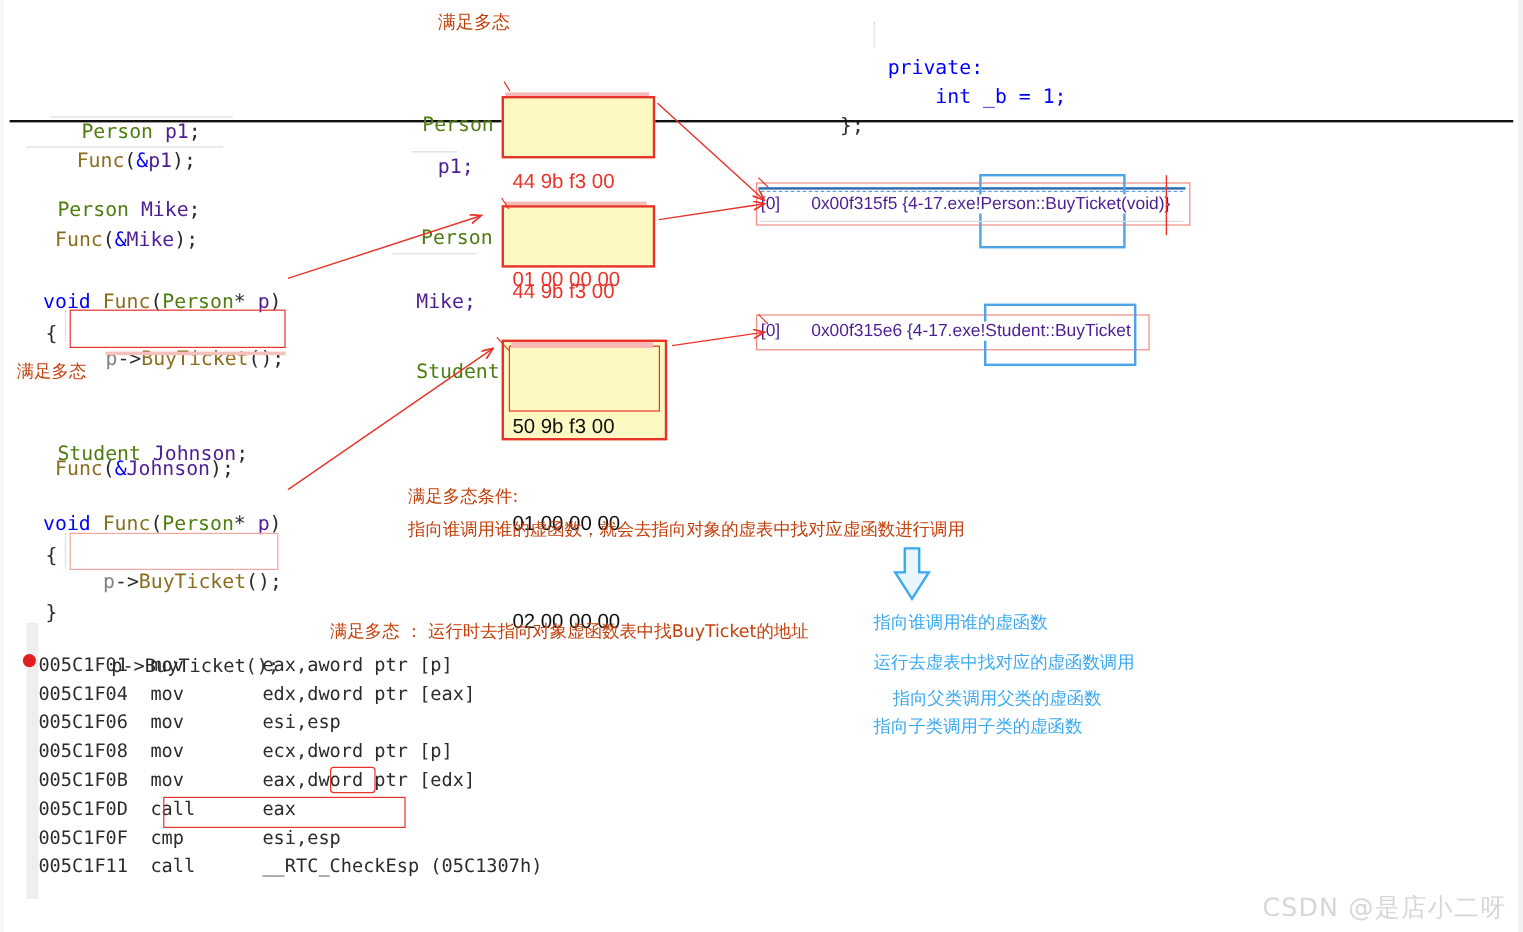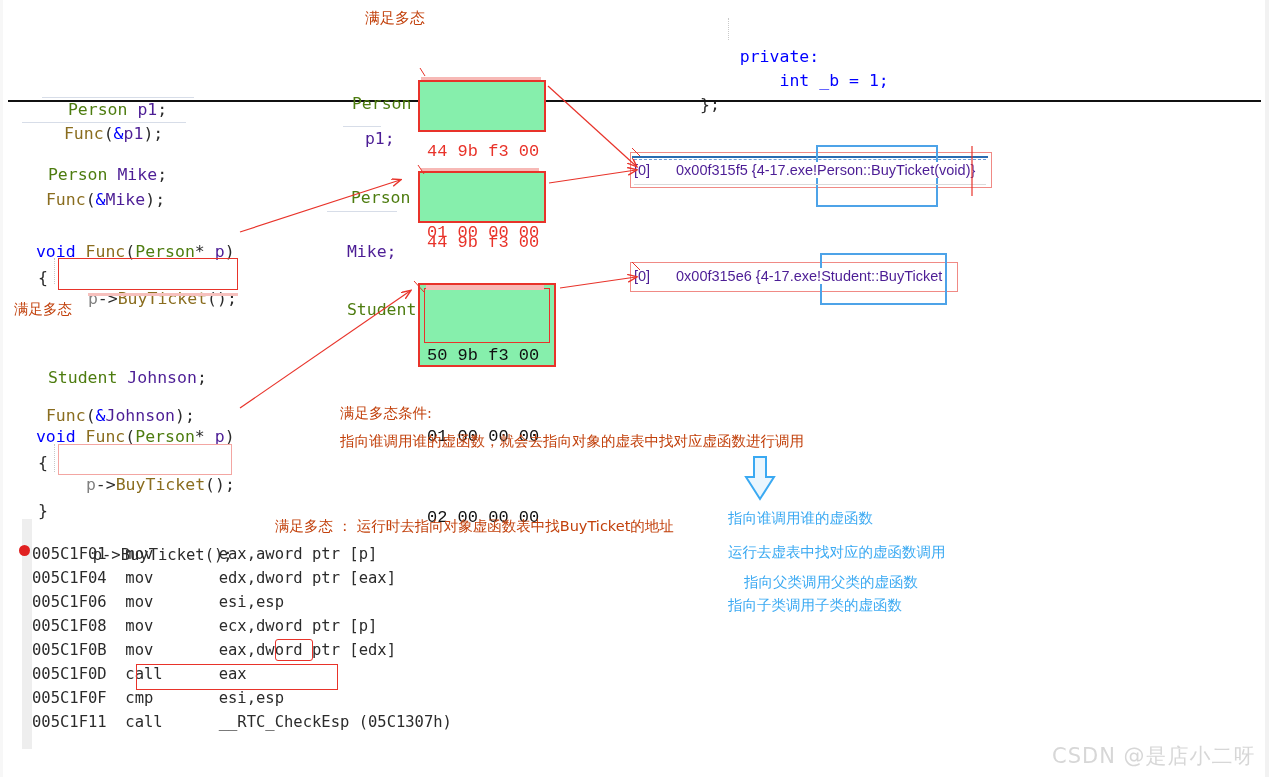--- a/index.html
+++ b/index.html
@@ -31,27 +31,27 @@
   .guide{position:absolute;height:1px;background:#d7dde8;}
   .guide-dark{position:absolute;height:2px;background:#111;}
 
   
   .indent-guide{position:absolute;width:1px;border-left:1px dotted #c9c9c9;}
 
   
   .hexbox{
     position:absolute;
     border:2px solid #e8332a;
-    font-family:Liberation Mono, monospace;
+    font-family:Liberation Sans, sans-serif;
     font-size:17px;
     line-height:27px;
     color:#e8332a;
     padding:2px 7px 3px 7px;
     white-space:pre;
-    background:#86efac;
+    background:#fef9c3;
     box-sizing:border-box;
   }
   .hexbox.dark{color:#111;border-color:#e8332a;}
   .hexrow{white-space:pre;}
   .hexcap{
     position:absolute;height:7px;background:#f7b9b6;
   }
 
   
   .watchrow{
@@ -163,21 +163,21 @@
 <div class="redrect" style="left:58px;top:258px;width:180px;height:32px;"></div>
 <div class="abs code" style="left:68px;top:261px;">
   <span class="gray">p</span><span class="plain">-&gt;</span><span class="fn">BuyTicket</span><span class="punct">();</span>
 </div>
 <div class="pinkbar" style="left:88px;top:293px;width:150px;"></div>
 <div class="cn-red" style="left:14px;top:300px;">满足多态</div>
 
 <div class="abs code" style="left:28px;top:340px;">
   <span class="type">Student</span><span class="plain"> </span><span class="var">Johnson</span><span class="punct">;</span>
 </div>
-<div class="abs code" style="left:26px;top:378px;text-align:center;">
+<div class="abs code" style="left:26px;top:353px;text-align:center;">
   <span class="fn">Func</span><span class="punct">(</span><span class="kw">&amp;</span><span class="var">Johnson</span><span class="punct">);</span>
 </div>
 
 <div class="abs code" style="left:16px;top:399px;">
   <span class="kw">void</span><span class="plain"> </span><span class="fn">Func</span><span class="punct">(</span><span class="type">Person</span><span class="punct">* </span><span class="var">p</span><span class="punct">)</span>
 </div>
 <div class="abs code" style="left:18px;top:425px;">
   <span class="punct">{</span>
 </div>
 <div class="indent-guide" style="left:54px;top:444px;height:28px;"></div>

